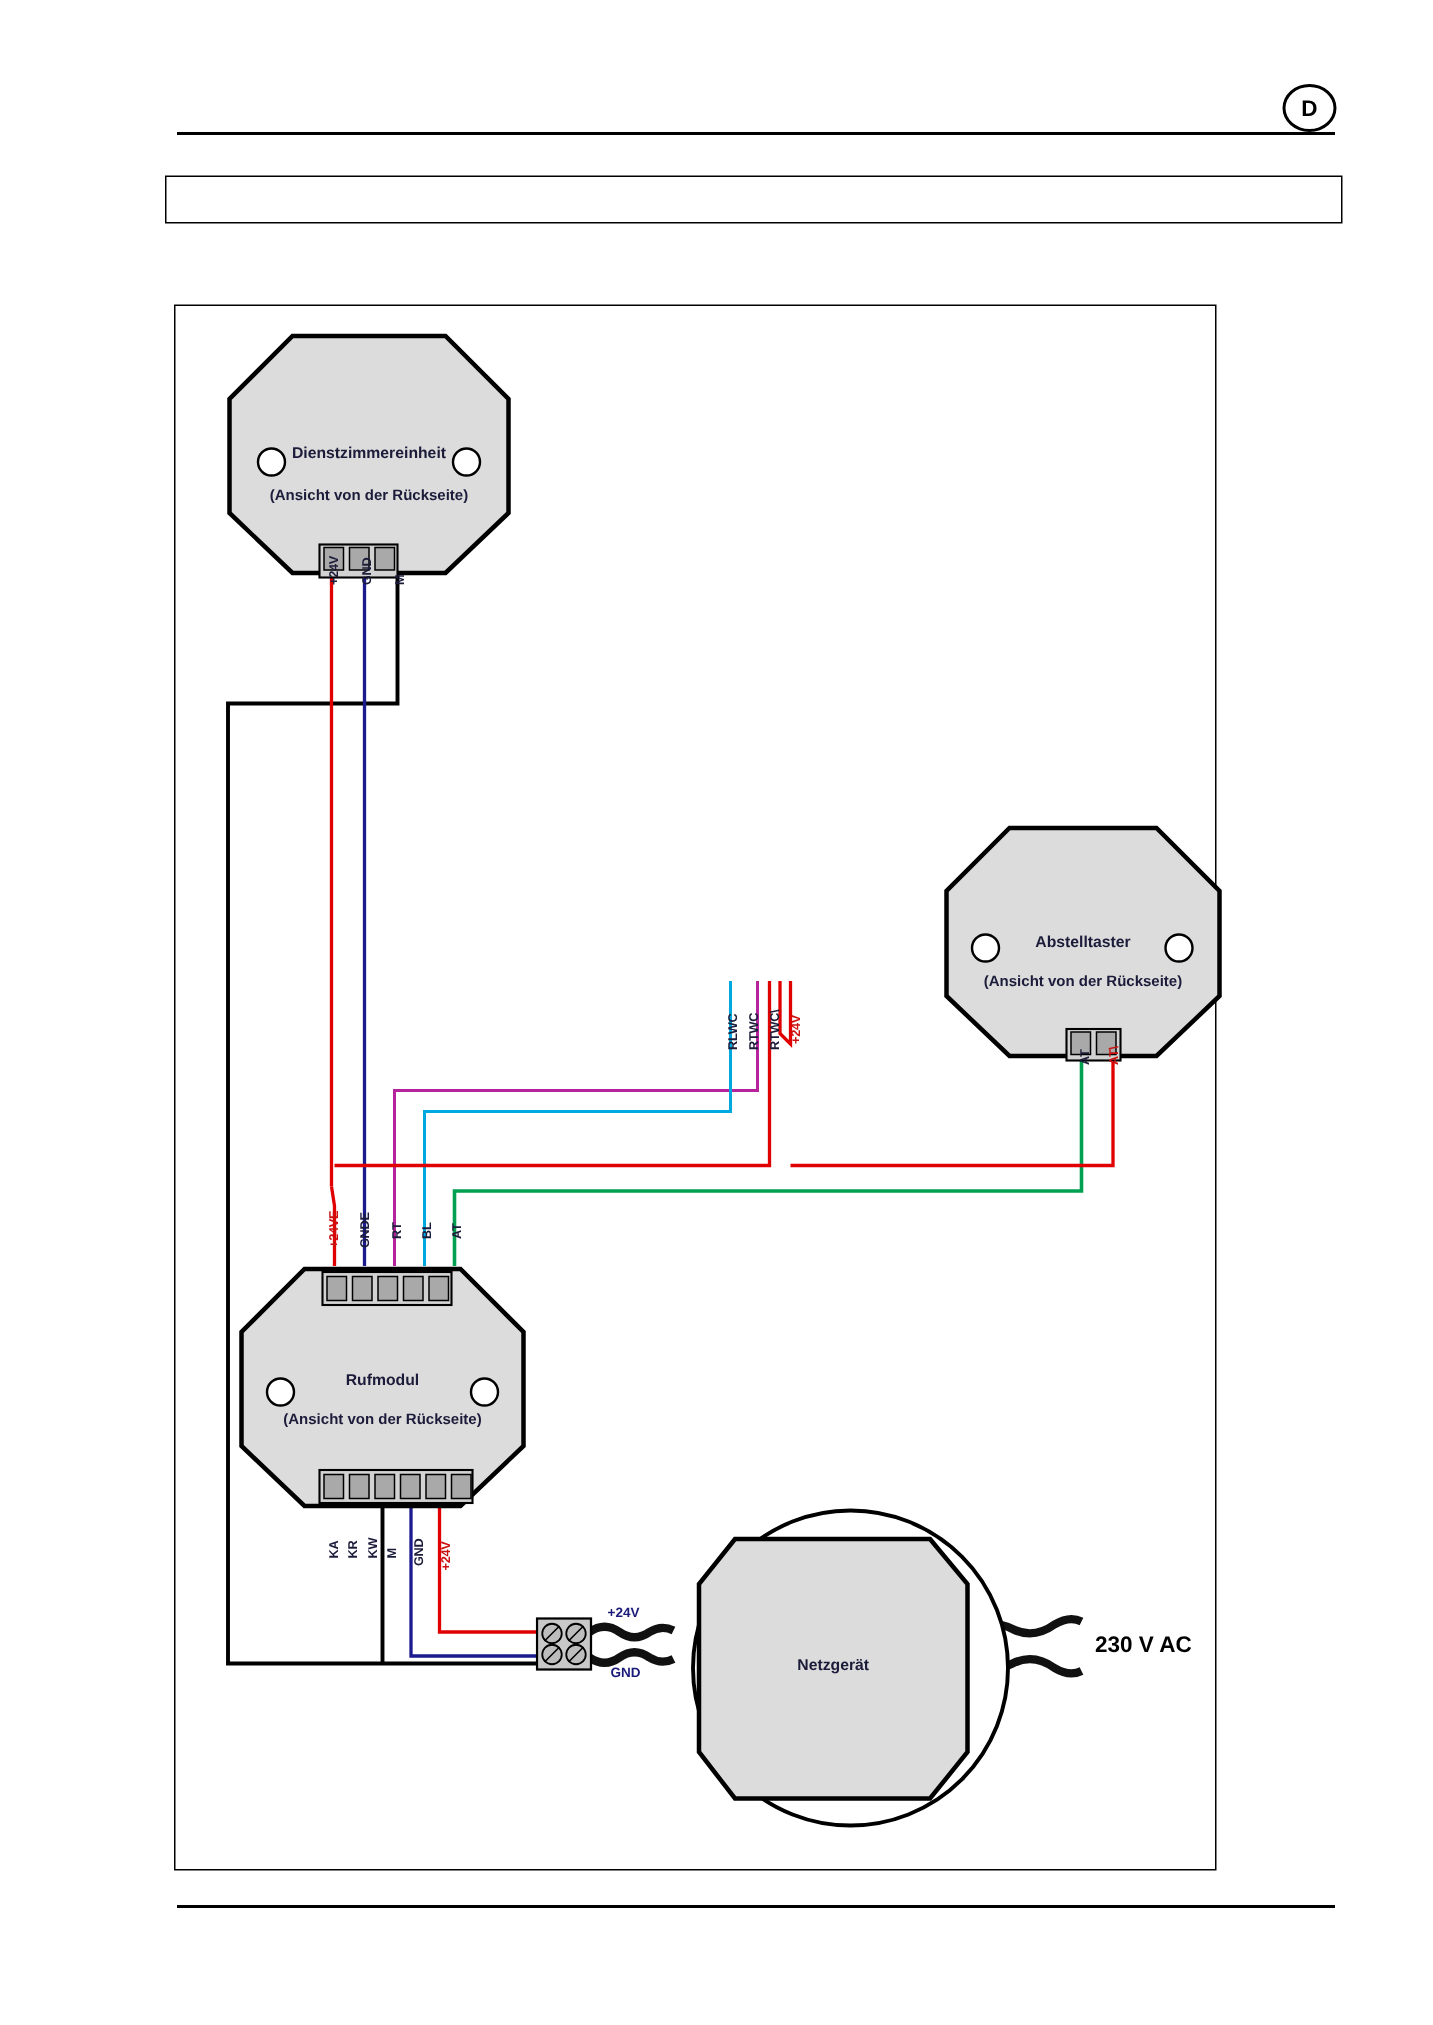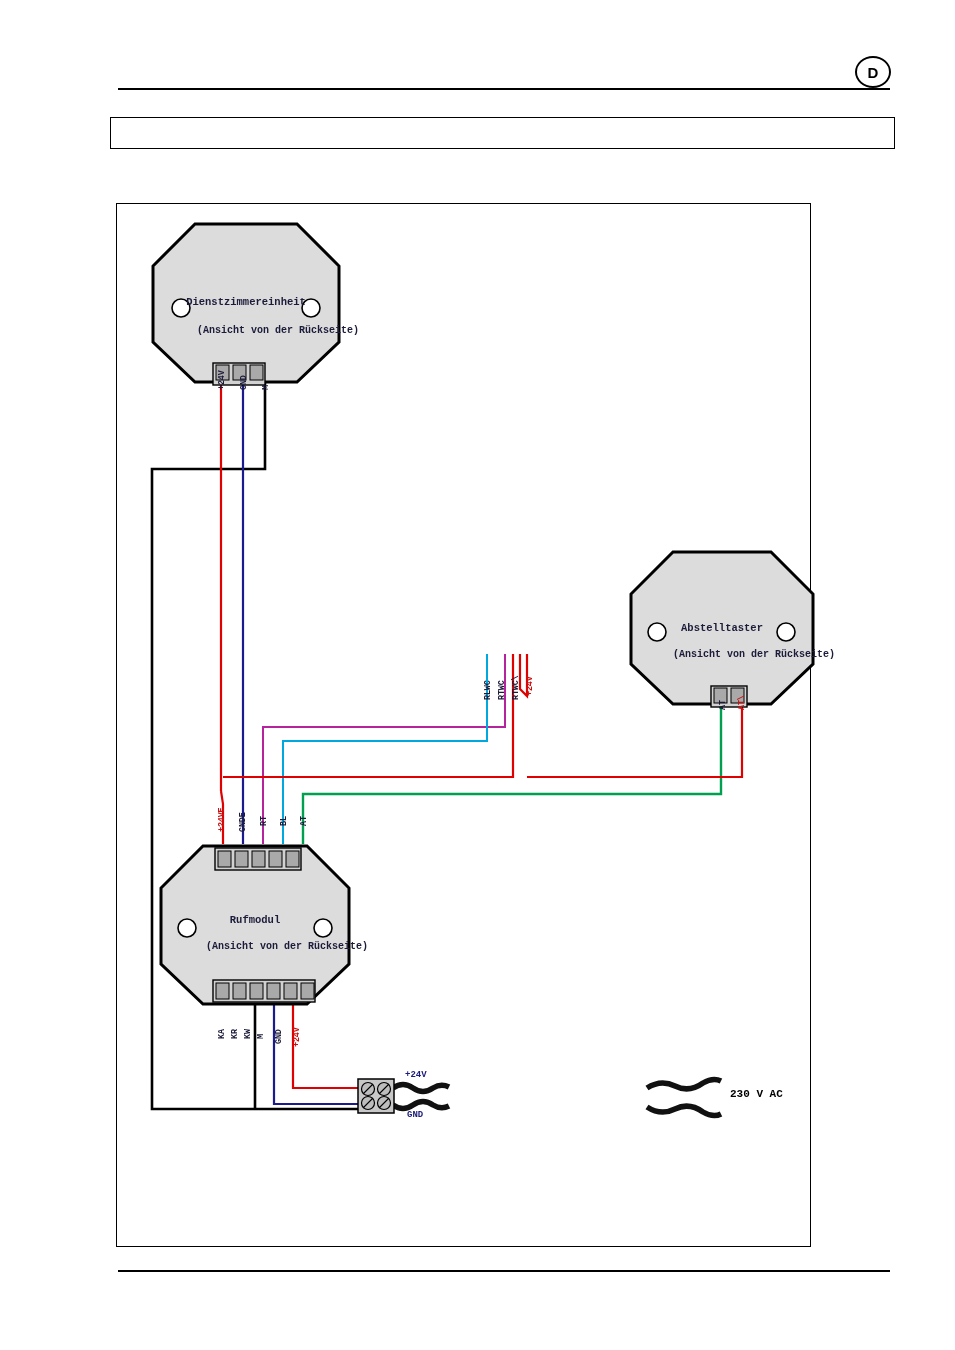--- a/index.html
+++ b/index.html
@@ -15,40 +15,40 @@
               display:flex;align-items:center;justify-content:center;
               font-size:15px;font-weight:bold;color:#000;background:#fff;}
   .title-bar{position:absolute;left:110px;top:117px;width:785px;height:32px;
              border:1.5px solid #000;background:#fff;
              display:flex;align-items:center;padding:0 8px;box-sizing:border-box;
              font-size:12px;color:#000;}
   .ftr-rule{position:absolute;left:118px;top:1270px;width:772px;height:2px;background:#000;}
 
   
   .frame{position:absolute;left:116px;top:203px;width:695px;height:1044px;
-         border:1.5px solid #000;background:#fff;box-sizing:border-box;font-family:Liberation Mono, monospace;}
+         border:1.5px solid #000;background:#fff;box-sizing:border-box;}
   .canvas{position:absolute;inset:0;}
   .canvas svg{position:absolute;left:0;top:0;}
 
   
   .module{position:absolute;}
   .module svg{position:absolute;left:0;top:0;overflow:visible;}
   .mod-text{position:absolute;width:100%;text-align:center;color:#1b1b3a;
             font-weight:bold;pointer-events:none;}
   .mod-title{font-size:10.5px;}
-  .mod-sub{font-size:10px;padding-left:32px;}
+  .mod-sub{font-size:10px;}
 
   
   .tlabel{position:absolute;font-size:8.5px;font-weight:bold;color:#1b1b3a;
           transform-origin:left top;transform:rotate(-90deg);
           white-space:nowrap;letter-spacing:-0.2px;}
   .tlabel.red{color:#cc1111;}
   .free-label{position:absolute;font-size:9px;font-weight:bold;color:#1b1b3a;white-space:nowrap;}
   .free-label.blue{color:#1b1b7a;}
-  .mains-label{position:absolute;font-size:11px;font-weight:bold;color:#000;white-space:nowrap;}
+  .mains-label{position:absolute;font-size:15px;font-weight:bold;color:#000;white-space:nowrap;}
 </style>
 </head>
 <body>
 
 <div class="page">
 
   <div class="hdr-rule"></div>
   <div class="lang-badge">D</div>
   <div class="title-bar"></div>
 
@@ -180,20 +180,27 @@
         <circle cx="11" cy="11" r="6.5" fill="#bdbdbd" stroke="#000" stroke-width="1.2"></circle>
         <circle cx="27" cy="11" r="6.5" fill="#bdbdbd" stroke="#000" stroke-width="1.2"></circle>
         <circle cx="11" cy="25" r="6.5" fill="#bdbdbd" stroke="#000" stroke-width="1.2"></circle>
         <circle cx="27" cy="25" r="6.5" fill="#bdbdbd" stroke="#000" stroke-width="1.2"></circle>
         <line x1="6" y1="16" x2="16" y2="6" stroke="#000" stroke-width="1.1"></line>
         <line x1="22" y1="16" x2="32" y2="6" stroke="#000" stroke-width="1.1"></line>
         <line x1="6" y1="30" x2="16" y2="20" stroke="#000" stroke-width="1.1"></line>
         <line x1="22" y1="30" x2="32" y2="20" stroke="#000" stroke-width="1.1"></line>
       </svg>
 
+      <div class="module" style="left:313px;top:800px;width:275px;height:230px;">
+        <svg width="275" height="232">
+          <circle cx="137" cy="108" r="105" fill="#fff" stroke="#000" stroke-width="2.6"></circle>
+          <polygon points="60,22 190,22 215,52 215,164 190,195 60,195 36,164 36,52" fill="#dcdcdc" stroke="#000" stroke-width="3"></polygon>
+        </svg>
+        <div class="mod-text mod-title" style="top:100px;left:-12px;">Netzgerät</div>
+      </div>
       <div class="free-label blue" style="left:288px;top:866px;">+24V</div>
       <div class="free-label blue" style="left:290px;top:906px;">GND</div>
       <div class="mains-label" style="left:613px;top:884px;">230 V AC</div>
 
     </div>
   </div>
 
   <div class="ftr-rule"></div>
 </div>
 

